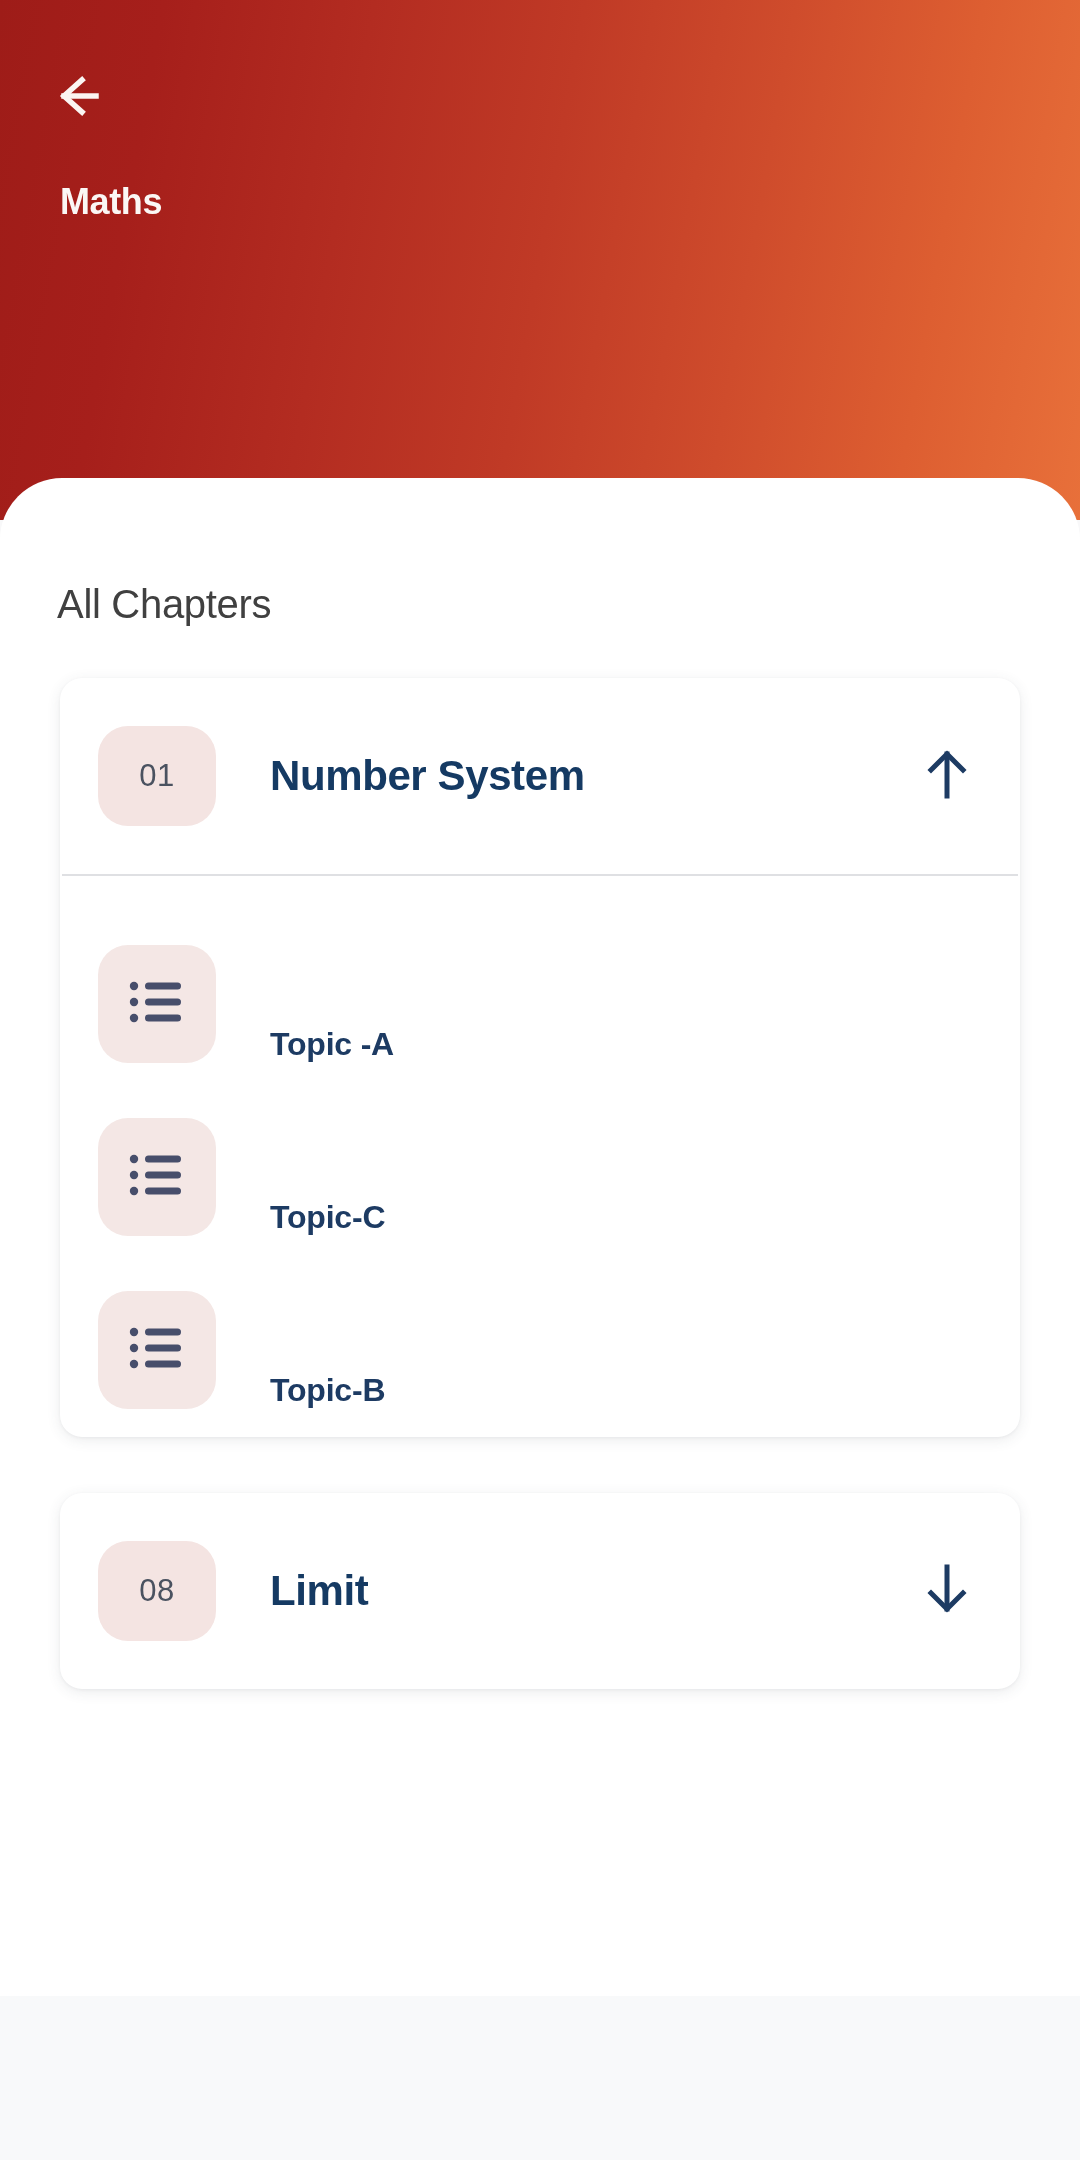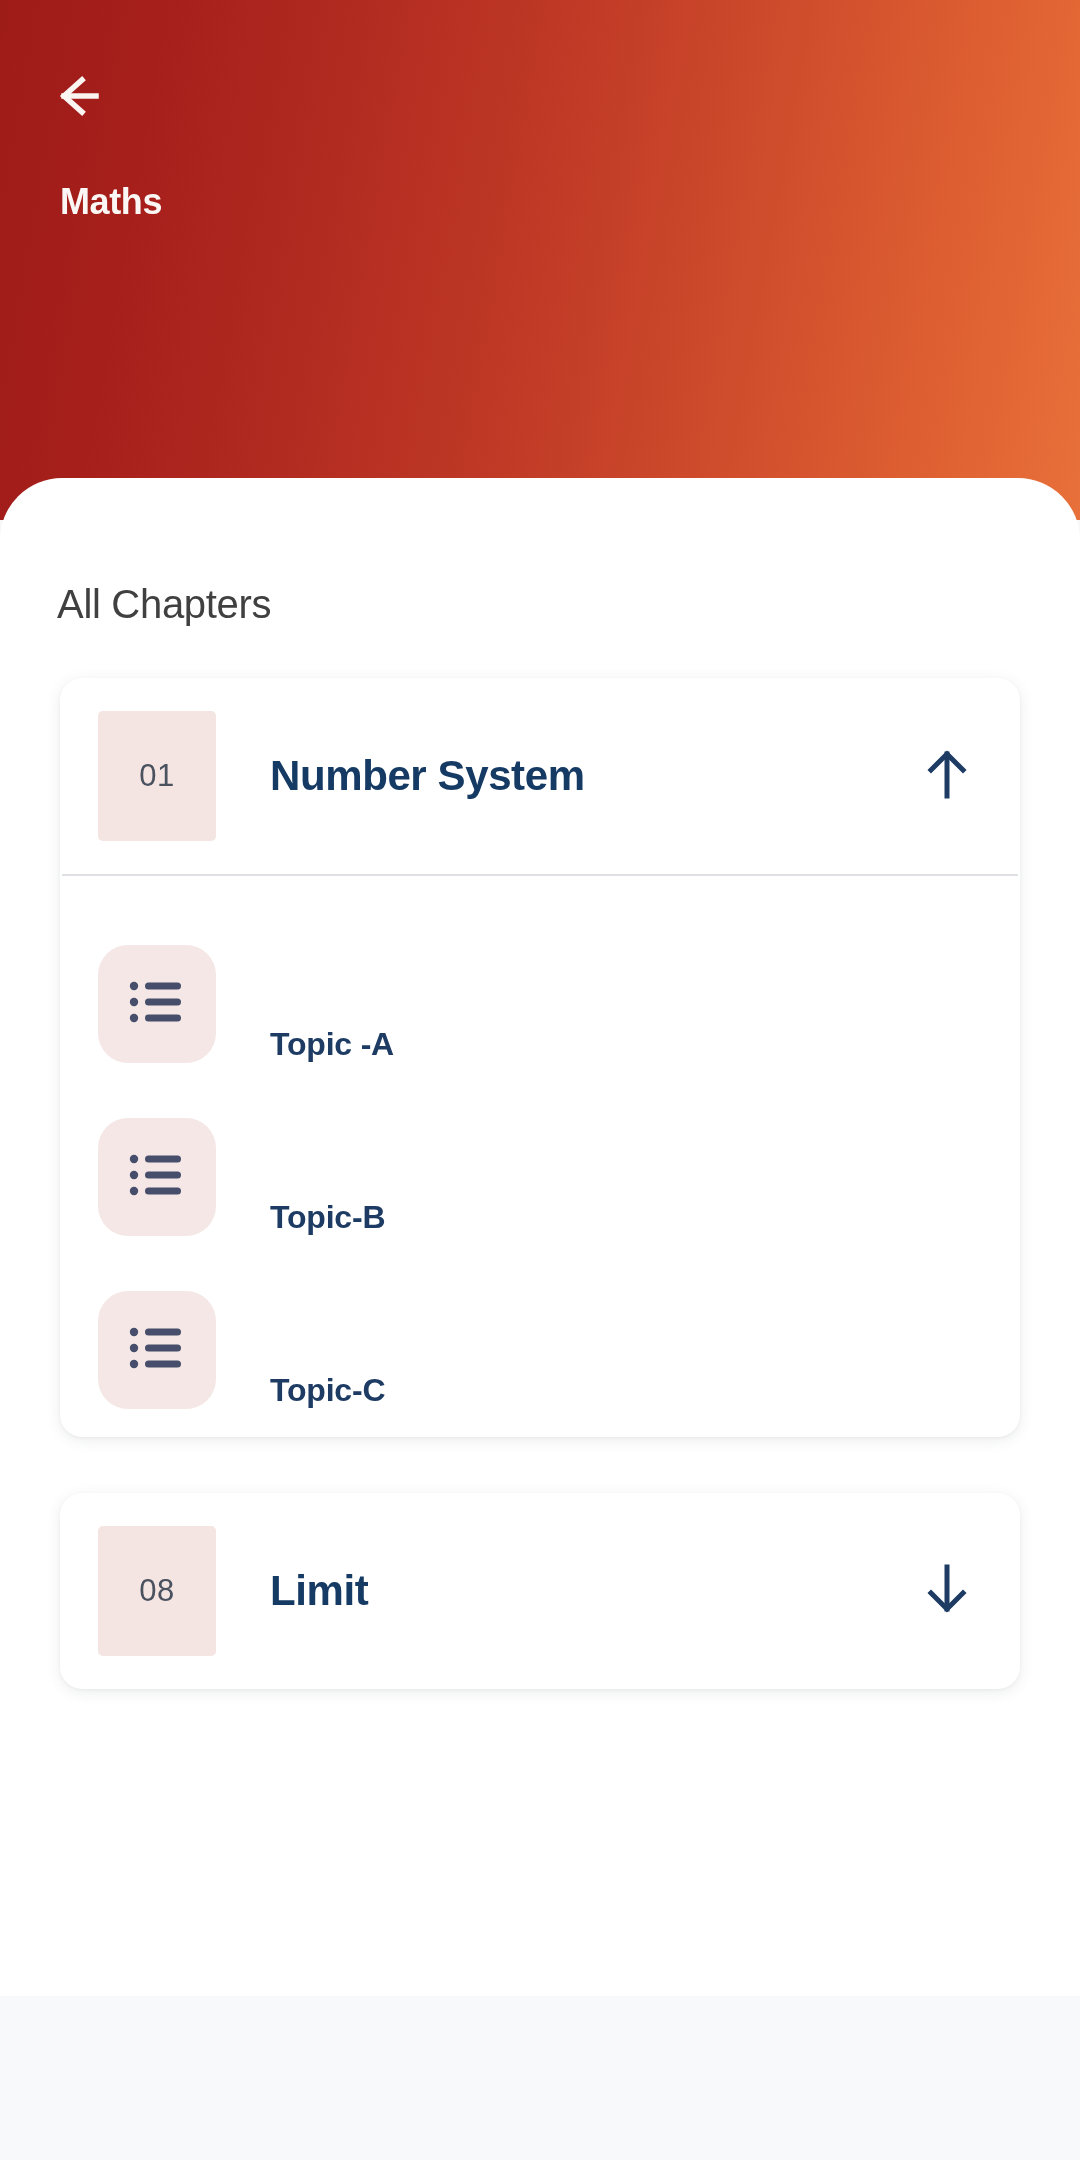--- a/index.html
+++ b/index.html
@@ -94,22 +94,22 @@
   .chapter-row {
     display:flex;
     align-items:center;
     height:196px;
     padding:0 38px 0 38px;
     cursor:pointer;
   }
 
   .chapter-badge {
     width:118px;
-    height:130px;
-    border-radius:5px;
+    height:100px;
+    border-radius:30px;
     background:#f4e4e2;
     display:flex;
     align-items:center;
     justify-content:center;
     flex:0 0 auto;
   }
   .chapter-badge span {
     font-size:31px;
     font-weight:normal;
     color:#4a5260;
@@ -244,37 +244,37 @@
               <svg width="60" height="48" viewBox="0 0 60 48" fill="none">
                 <circle cx="7" cy="8" r="4.2" fill="#474e6b"></circle>
                 <circle cx="7" cy="24" r="4.2" fill="#474e6b"></circle>
                 <circle cx="7" cy="40" r="4.2" fill="#474e6b"></circle>
                 <rect x="18" y="4.6" width="36" height="7" rx="3.5" fill="#474e6b"></rect>
                 <rect x="18" y="20.6" width="36" height="7" rx="3.5" fill="#474e6b"></rect>
                 <rect x="18" y="36.6" width="36" height="7" rx="3.5" fill="#474e6b"></rect>
               </svg>
             </span>
           </div>
-          <div class="topic-name">Topic-B</div>
+          <div class="topic-name">Topic-C</div>
         </div>
 
         <div class="topic-row">
           <div class="topic-icon-box">
             <span>
               <svg width="60" height="48" viewBox="0 0 60 48" fill="none">
                 <circle cx="7" cy="8" r="4.2" fill="#474e6b"></circle>
                 <circle cx="7" cy="24" r="4.2" fill="#474e6b"></circle>
                 <circle cx="7" cy="40" r="4.2" fill="#474e6b"></circle>
                 <rect x="18" y="4.6" width="36" height="7" rx="3.5" fill="#474e6b"></rect>
                 <rect x="18" y="20.6" width="36" height="7" rx="3.5" fill="#474e6b"></rect>
                 <rect x="18" y="36.6" width="36" height="7" rx="3.5" fill="#474e6b"></rect>
               </svg>
             </span>
           </div>
-          <div class="topic-name">Topic-C</div>
+          <div class="topic-name">Topic-B</div>
         </div>
 
       </div>
     </div>
 
 
     <div class="card">
       <div class="chapter-row">
         <div class="chapter-badge">
           <span>08</span>

